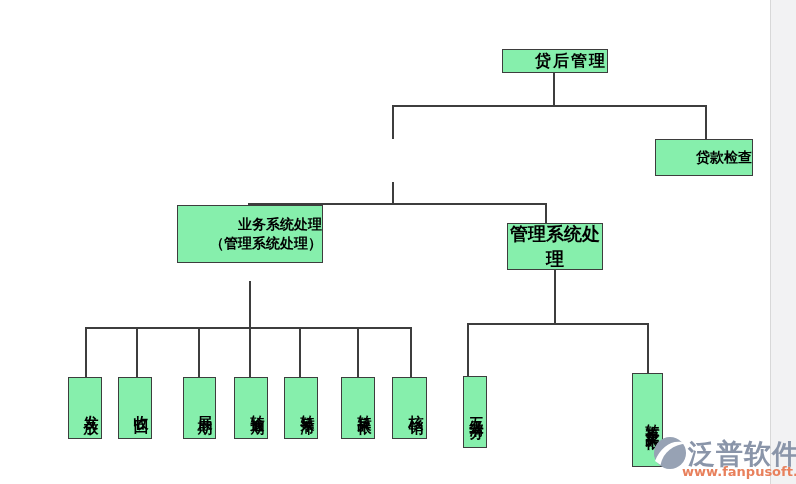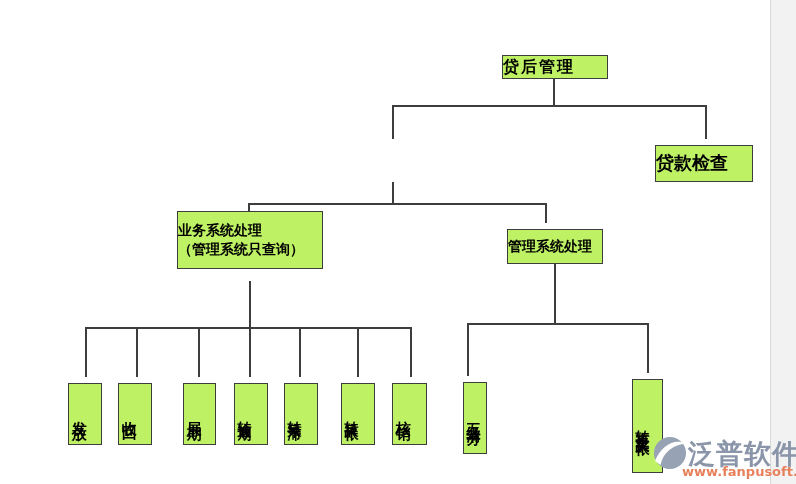--- a/index.html
+++ b/index.html
@@ -8,30 +8,29 @@
     width: 796px; height: 484px;
     background: #ffffff;
     overflow: hidden;
     font-family: "DejaVu Sans", sans-serif;
     color: #000;
   }
   .box {
     position: absolute;
     box-sizing: border-box;
     border: 1.5px solid #3d3d3d;
-    background: #bef264;
+    background: #86efac;
     display: flex;
-    align-items: flex-start;
+    align-items: flex-end;
     justify-content: center;
     flex-direction: column;
     font-weight: bold;
     text-align: center;
     line-height: 1.35;
     z-index: 2;
-    margin-top: 6px;
   }
   .v-text {
     writing-mode: vertical-rl;
     text-orientation: upright;
     letter-spacing: 5px;
     font-weight: bold;
   }
   .v-text.tight { letter-spacing: 3px; }
   .hline, .vline { position: absolute; background: #3d3d3d; z-index: 1; }
   .hline { height: 1.5px; }
@@ -85,29 +84,29 @@
 
   <div class="vline" style="left:554px;top:258px;height:65px"></div>
   <div class="hline" style="left:467px;top:323px;width:181px"></div>
   <div class="vline" style="left:467px;top:323px;height:53px"></div>
   <div class="vline" style="left:647px;top:323px;height:50px"></div>
 
   <div class="box" style="left:502px;top:49px;width:106px;height:24px;font-size:16px;letter-spacing:2px">
     <span>贷后管理</span>
   </div>
 
-  <div class="box" style="left:655px;top:139px;width:98px;height:37px;font-size:18px">
+  <div class="box" style="left:655px;top:139px;width:98px;height:37px;font-size:14px">
     <span>贷款检查</span>
   </div>
 
   <div class="box" style="left:177px;top:205px;width:146px;height:58px;font-size:14px">
     <span>业务系统处理</span>
-    <span>（管理系统只查询）</span>
+    <span>（管理系统处理）</span>
   </div>
-  <div class="box" style="left:507px;top:223px;width:96px;height:35px;font-size:14px">
+  <div class="box" style="left:507px;top:223px;width:96px;height:47px;font-size:18px">
     <span>管理系统处理</span>
   </div>
 
   <div class="box" style="left:68px;top:377px;width:34px;height:62px;font-size:15px">
     <span class="v-text">发放</span>
   </div>
   <div class="box" style="left:118px;top:377px;width:34px;height:62px;font-size:15px">
     <span class="v-text">收回</span>
   </div>
   <div class="box" style="left:183px;top:377px;width:33px;height:62px;font-size:15px">

